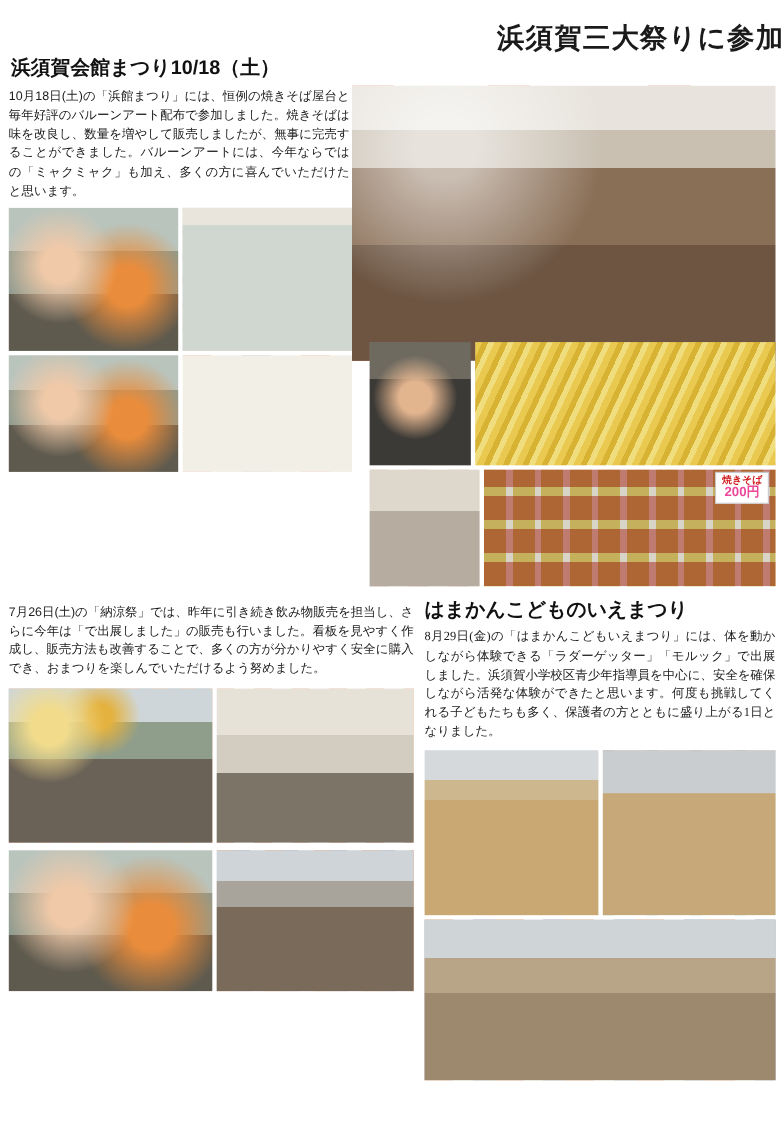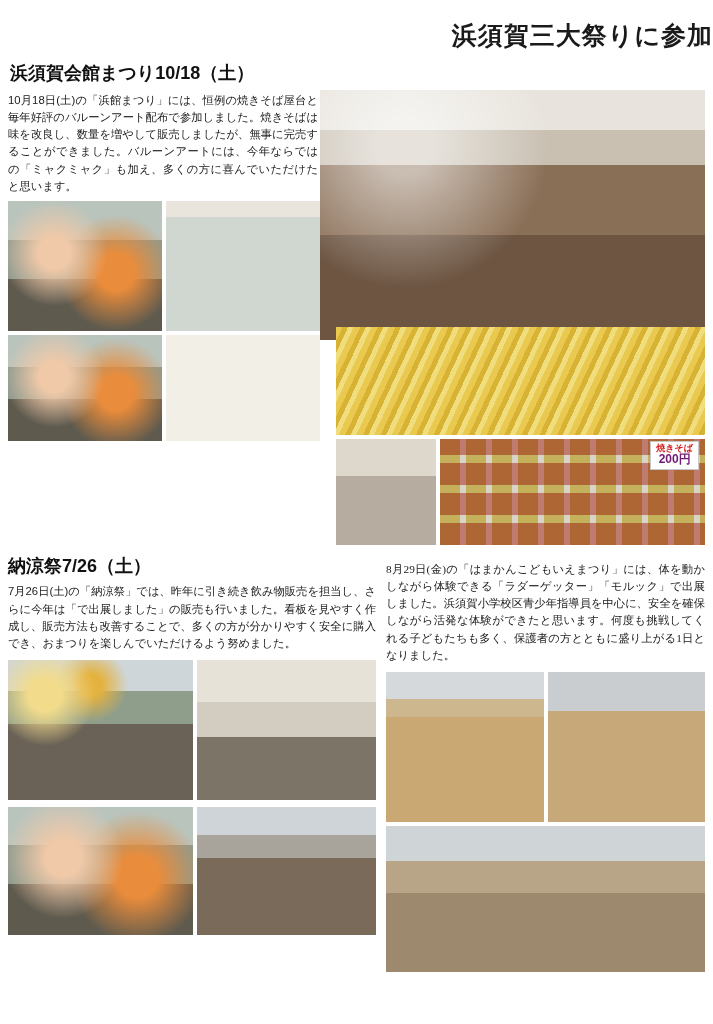--- a/index.html
+++ b/index.html
@@ -53,21 +53,20 @@
   .body-text {
     font-size: 11.3px;
     line-height: 1.52;
     color: #1a1a1a;
     text-align: justify;
   }
 
   
   .top-area {
     position: relative;
-    margin-top: 12px;
     padding: 0 8px;
   }
   .top-left-head { margin-left: 2px; }
 
   .top-row {
     display: flex;
     gap: 0;
     margin-top: 6px;
   }
   .top-left-col { width: 312px; flex: 0 0 312px; }
@@ -182,21 +181,21 @@
     position: absolute;
     right: 6px;
     top: 2px;
     background: #fff;
     border: 1px solid #c8c8c8;
     padding: 2px 5px 3px 5px;
     text-align: center;
     line-height: 1.05;
   }
   .price-sign .ps-top { font-size: 9px; color: #d01b1b; font-weight: 700; }
-  .price-sign .ps-bot { font-size: 12px; color: #701a75; font-weight: 700; }
+  .price-sign .ps-bot { font-size: 12px; color: #ec4899; font-weight: 700; }
 
   
   .mid-area {
     margin-top: 10px;
     padding: 0 8px;
     display: flex;
     gap: 10px;
   }
   .mid-left { width: 368px; flex: 0 0 368px; }
   .mid-right { flex: 1; }
@@ -244,21 +243,21 @@
           <div class="ph-label">焼きそば屋台の調理風景</div>
         </div>
 
         <div class="grid-gap" style="grid-template-columns: 1fr; height: 0; margin:0;"></div>
       </div>
     </div>
 
     <div style="position:absolute; left:328px; top:140px; width:377px; height:0;"></div>
   </div>
 
-  <div style="padding:0 8px; margin-top:-118px; display:flex; gap:4px; height:112px; margin-left:328px;flex-direction:column;">
+  <div style="padding:0 8px; margin-top:-118px; display:flex; gap:4px; height:112px; margin-left:328px;">
     <div class="photo ph-mic" style="width:92px;">
       <div class="ph-label">アナウンス担当</div>
     </div>
     <div class="photo ph-yakisoba" style="flex:1;">
       <div class="ph-label">鉄板の焼きそば</div>
     </div>
   </div>
 
   <div style="padding:0 8px; margin-top:4px; display:flex; gap:4px; height:106px; margin-left:328px;">
     <div class="photo ph-stall-sign" style="width:100px;">
@@ -269,21 +268,20 @@
         <div class="ps-top">焼きそば</div>
         <div class="ps-bot">200円</div>
       </div>
       <div class="ph-label">パック詰めされた焼きそば</div>
     </div>
   </div>
 
   <div class="mid-area">
 
     <div class="mid-left">
-      <div class="section-heading">納涼祭7/26（土）</div>
       <div class="body-text" style="margin-top:6px;">7月26日(土)の「納涼祭」では、昨年に引き続き飲み物販売を担当し、さらに今年は「で出展しました」の販売も行いました。看板を見やすく作成し、販売方法も改善することで、多くの方が分かりやすく安全に購入でき、おまつりを楽しんでいただけるよう努めました。</div>
 
       <div class="grid-gap" style="grid-template-columns: 185px 1fr; height: 140px; margin-top:8px;">
         <div class="photo ph-festival">
           <div class="ph-label">納涼祭の会場のにぎわい</div>
         </div>
         <div class="photo ph-tentsign">
           <div class="ph-label">納涼祭の販売ブース</div>
         </div>
       </div>
@@ -292,20 +290,21 @@
         <div class="photo ph-kids">
           <div class="ph-label">ドリンク販売コーナー</div>
         </div>
         <div class="photo ph-crowd-orange">
           <div class="ph-label">納涼祭の会場のにぎわい</div>
         </div>
       </div>
     </div>
 
     <div class="mid-right">
+      <div class="section-heading two-line">はまかんこどものいえまつり</div>
       <div class="body-text" style="margin-top:6px;font-family:Liberation Serif, serif;">8月29日(金)の「はまかんこどもいえまつり」には、体を動かしながら体験できる「ラダーゲッター」「モルック」で出展しました。浜須賀小学校区青少年指導員を中心に、安全を確保しながら活発な体験ができたと思います。何度も挑戦してくれる子どもたちも多く、保護者の方とともに盛り上がる1日となりました。</div>
 
       <div class="grid-gap" style="grid-template-columns: 1fr 1fr; height: 150px; margin-top:8px;">
         <div class="photo ph-gym">
           <div class="ph-label">体育館でのラダーゲッター</div>
         </div>
         <div class="photo ph-molkky">
           <div class="ph-label">モルック体験</div>
         </div>
       </div>

